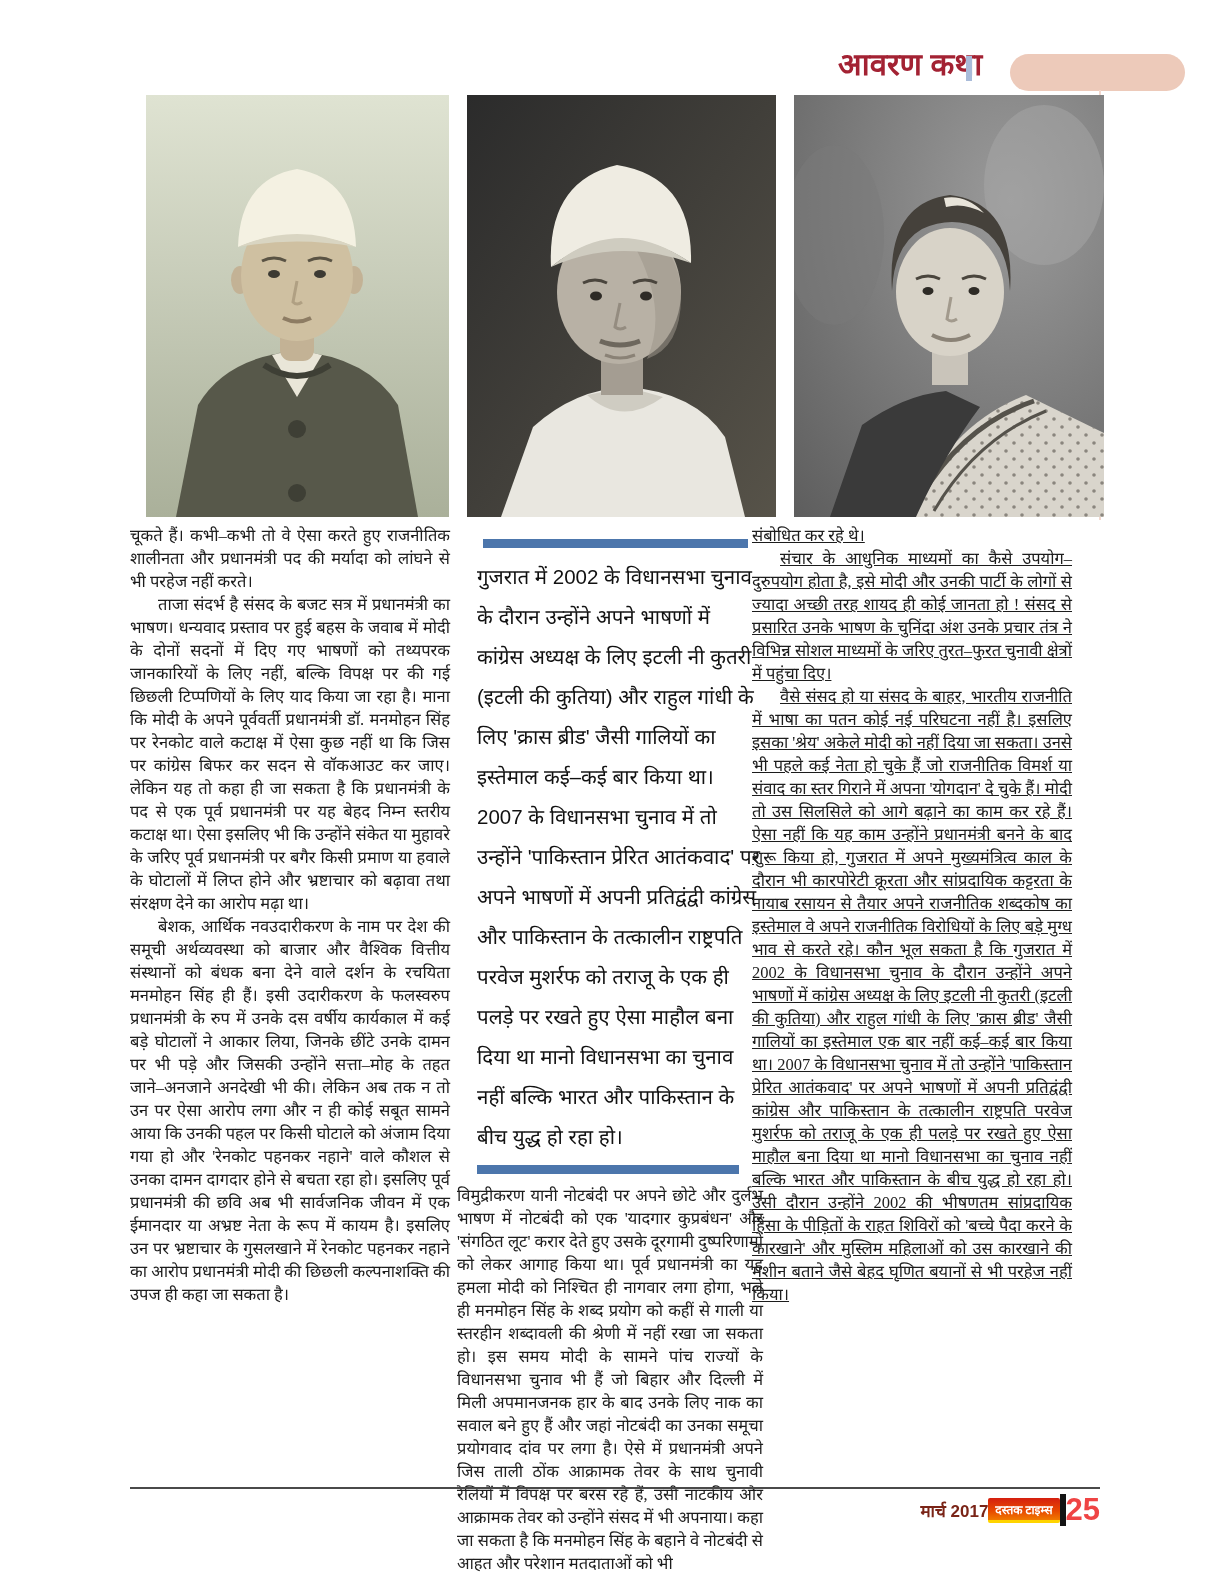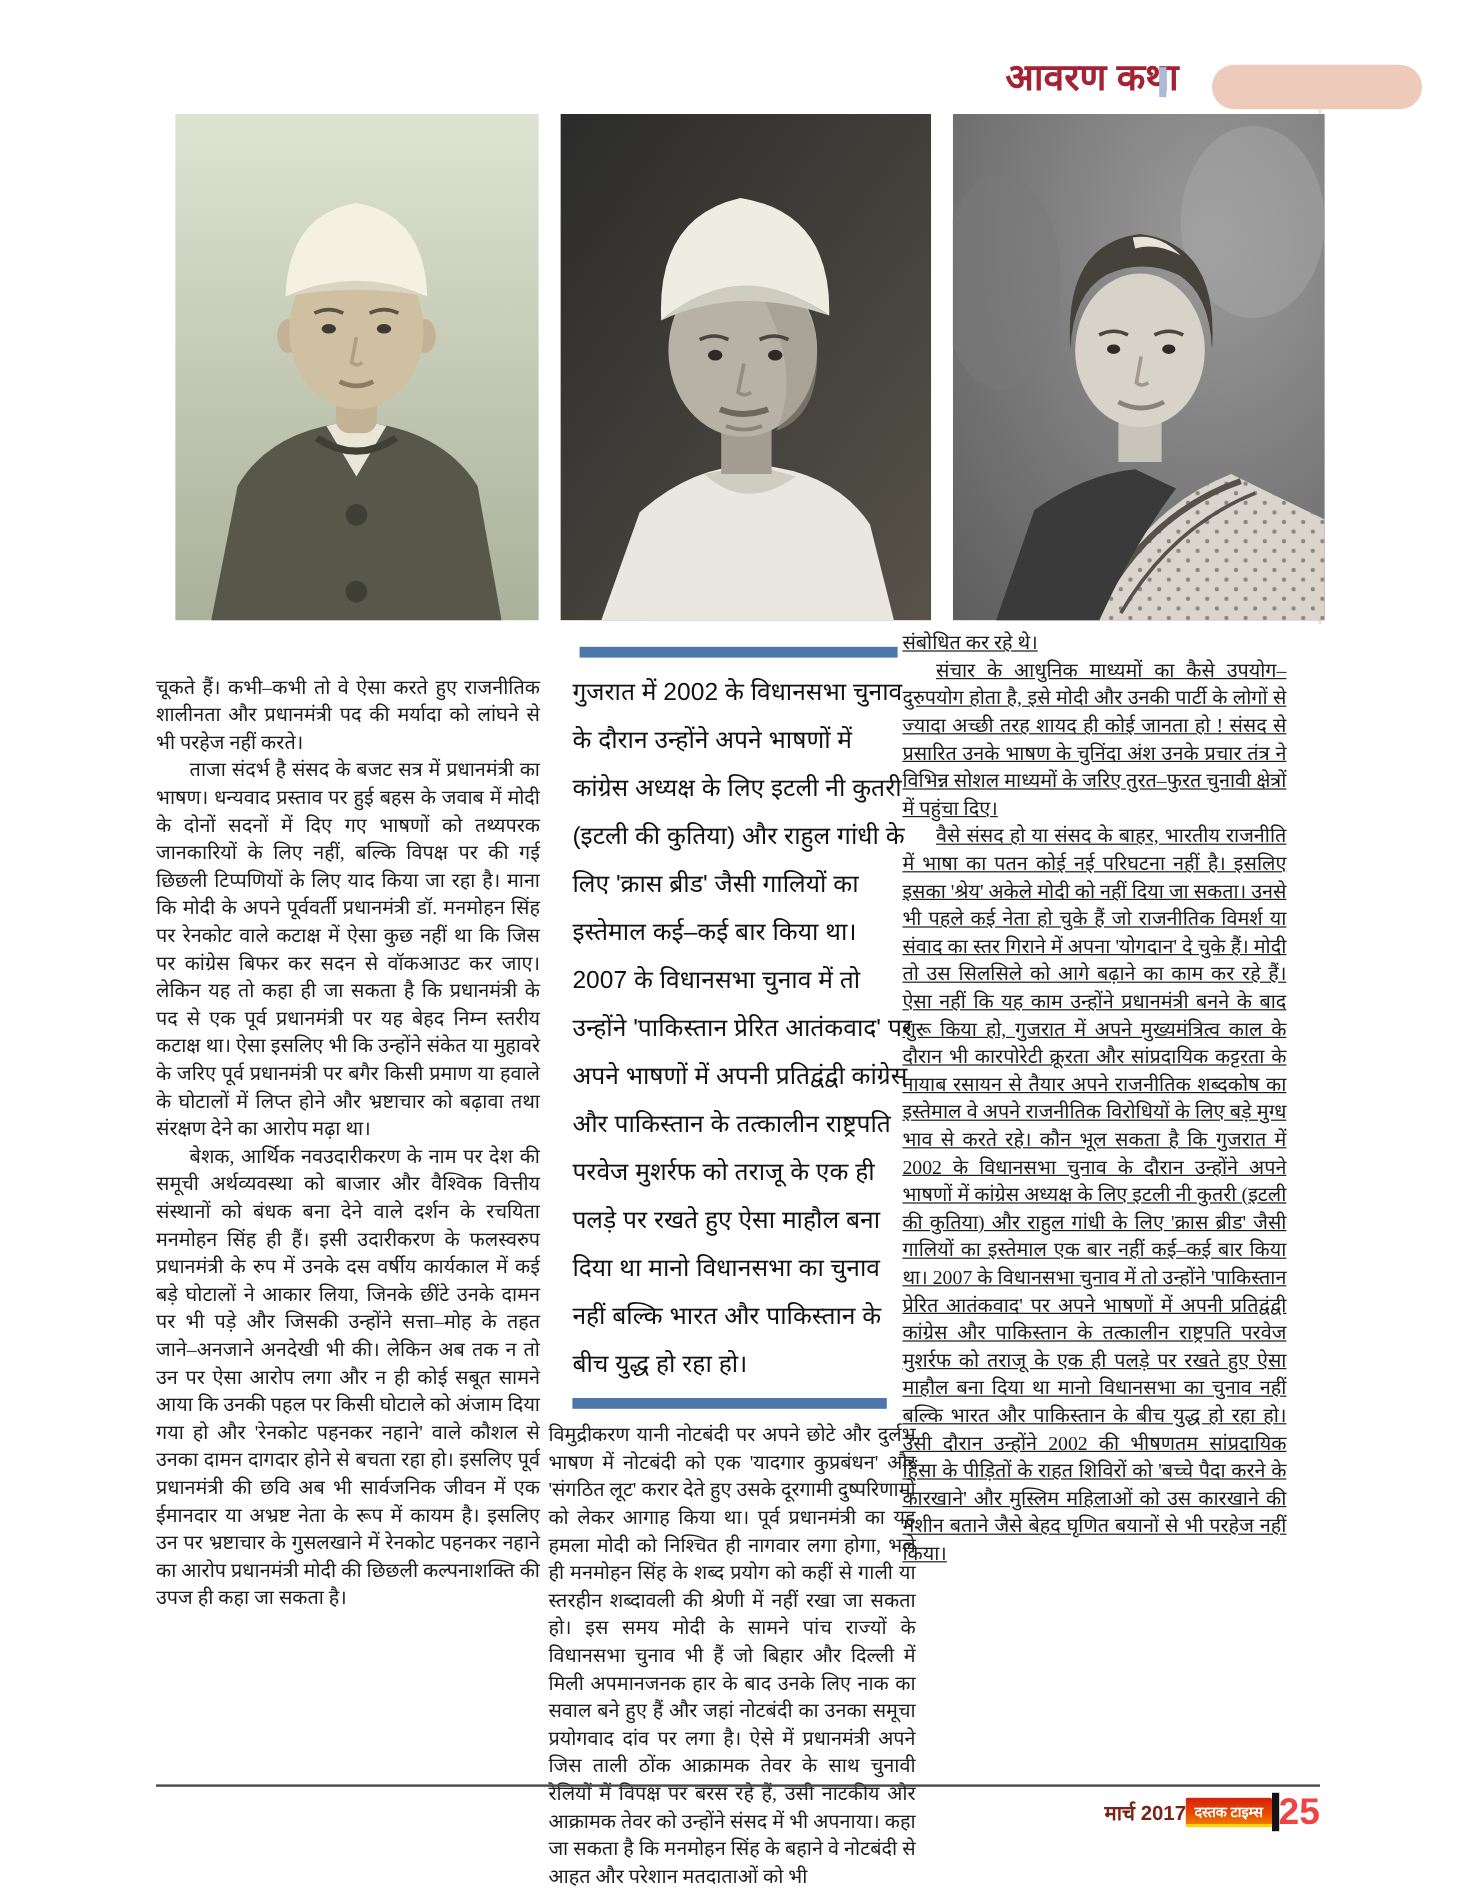--- a/index.html
+++ b/index.html
@@ -21,21 +21,21 @@
 
   
   .photo { position:absolute; top:95px; height:422px; }
   .photo svg { display:block; width:100%; height:100%; }
   .photo-1 { left:146px; width:303px; }
   .photo-2 { left:467px; width:309px; }
   .photo-3 { left:794px; width:310px; }
 
   
   .col { position:absolute; top:524px; font-size:16.5px; line-height:23px; text-align:justify; }
-  .col-left  { left:130px; width:320px;margin-top:37px; }
+  .col-left  { left:130px; width:320px; }
   .col-mid   { left:457px; width:306px; }
   .col-right { left:752px; width:320px;text-decoration:underline; }
   .col p { margin:0; }
   .col p.indent { text-indent:28px; }
 
   
   .pq-bar { height:9px; background:#4c76ac; }
   .pq-bar.top    { width:265px; margin:15px 0 9px 26px; }
   .pq-bar.bottom { width:262px; margin:8px 0 10px 20px; }
   .pq-text {

